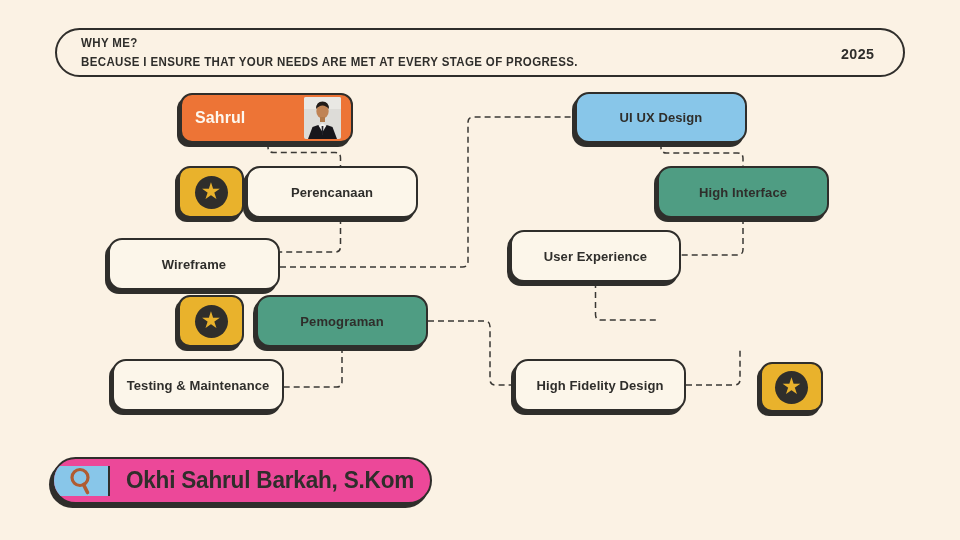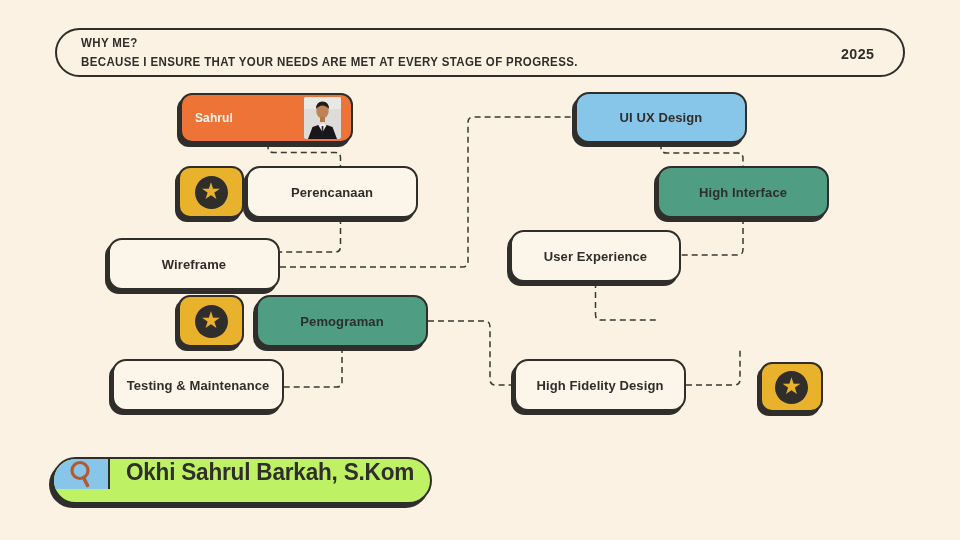--- a/index.html
+++ b/index.html
@@ -38,21 +38,21 @@
     box-shadow:-3px 4px 0 0 #2f2e2b;
     display:flex;align-items:center;justify-content:center;
     font-size:13px;font-weight:700;letter-spacing:.1px;color:#2f2e2b;
   }
   .node.green{background:#4f9d83;}
   .node.blue{background:#88c6e9;align-items:center;}
   .node.orange{background:#ed7436;border-radius:12px;}
   .node.yellow{background:#e9b22c;border-radius:12px;}
 
   
-  .n-sahrul{left:180px;top:93px;width:173px;height:50px;justify-content:flex-start;padding-left:13px;color:#fdf7ee;font-size:12px;}
+  .n-sahrul{left:180px;top:93px;width:173px;height:50px;justify-content:flex-start;padding-left:13px;color:#fdf7ee;font-size:16px;}
   .n-star1{left:178px;top:166px;width:66px;height:52px;}
   .n-perencanaan{left:246px;top:166px;width:172px;height:52px;text-align:center;}
   .n-wireframe{left:108px;top:230px;width:172px;height:52px;margin-top:8px;}
   .n-uiux{left:575px;top:92px;width:172px;height:51px;}
   .n-userinterface{left:657px;top:166px;width:172px;height:52px;}
   .n-userexperience{left:510px;top:230px;width:171px;height:52px;align-items:center;}
   .n-star2{left:178px;top:295px;width:66px;height:52px;}
   .n-pemograman{left:256px;top:295px;width:172px;height:52px;}
   .n-illustration{left:657px;top:295px;width:172px;height:52px;}
   .n-testing{left:112px;top:359px;width:172px;height:52px;}
@@ -65,23 +65,23 @@
     color:#e9b22c;font-size:20px;line-height:1;padding-bottom:2px;box-sizing:border-box;
   }
 
   .photo{
     position:absolute;right:10px;top:2px;width:37px;height:42px;border-radius:2px;overflow:hidden;
   }
 
   
   .namebar{
     position:absolute;left:52px;top:457px;width:380px;height:47px;
-    border:2px solid #2f2e2b;border-radius:24px;background:#bef264;
+    border:2px solid #2f2e2b;border-radius:24px;background:#ec4899;
     box-sizing:border-box;box-shadow:-3px 4px 0 0 #2f2e2b;
-    display:flex;align-items:flex-start;overflow:hidden;
+    display:flex;align-items:center;overflow:hidden;
   }
   .namebar-icon{
     width:54px;background:#88c6e9;border-right:2px solid #2f2e2b;
     display:flex;align-items:center;justify-content:center;flex:0 0 auto;
   }
   .namebar-name{
     flex:1;display:flex;align-items:center;justify-content:center;
     font-size:23px;font-weight:700;letter-spacing:-.2px;white-space:nowrap;
     transform:scaleX(.98);
   }

